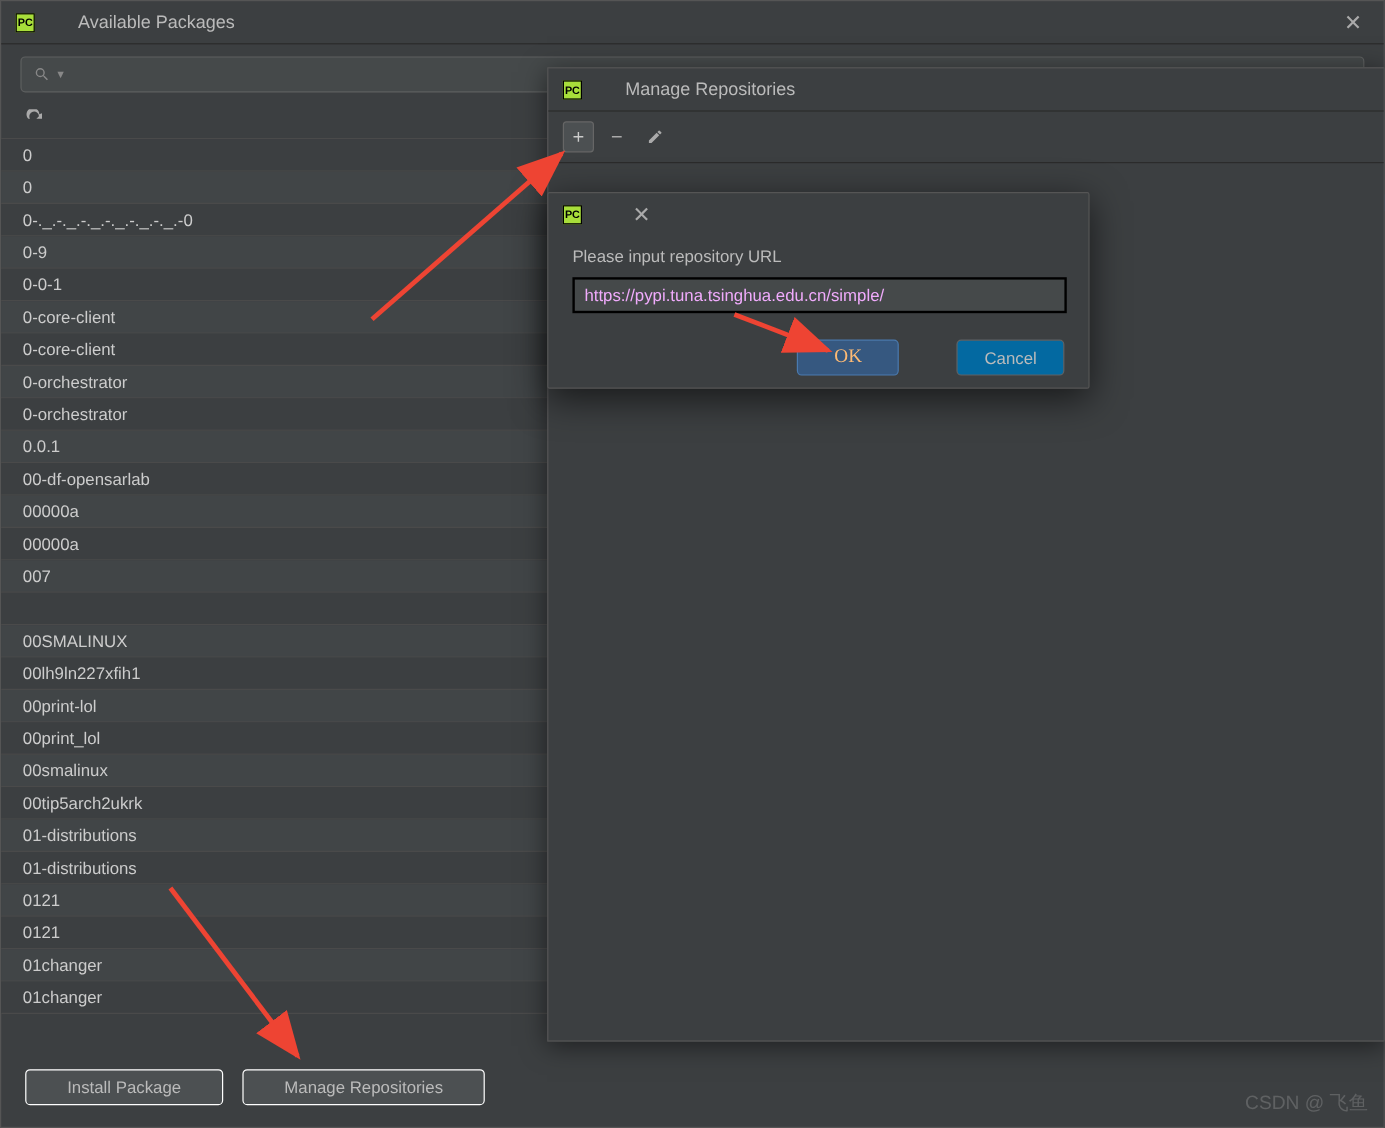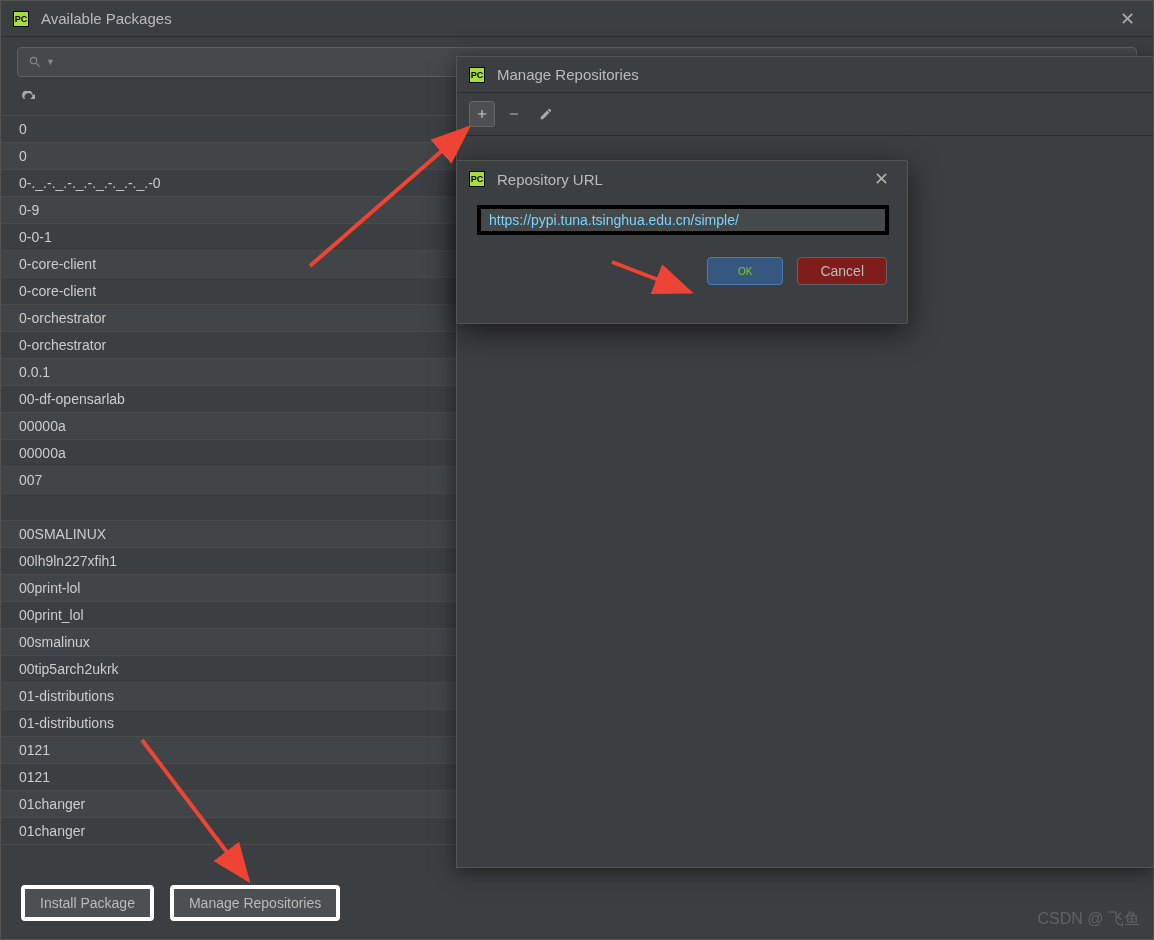--- a/index.html
+++ b/index.html
@@ -1,60 +1,60 @@
 <!DOCTYPE html>
 <html><head>
 <meta charset="utf-8">
 <style>
 * { margin: 0; padding: 0; box-sizing: border-box; font-family: "Segoe UI", Arial, sans-serif; }
 body { background: #3c3f41; color: #bbbbbb; width: 1154px; height: 940px; position: relative; overflow: hidden; }
 
 
 .main-window { position: absolute; top: 0; left: 0; width: 1154px; height: 940px; background: #3c3f41; border: 1px solid #555; }
-.title-bar { height: 36px; display: flex; align-items: center; padding: 0 12px; border-bottom: 1px solid #2b2b2b; }
+.title-bar { height: 36px; display: flex; align-items: center; padding: 0 12px; border-bottom: 1px solid #2b2b2b; gap: 24px; }
 .title-bar .logo { width: 16px; height: 16px; background: #a8de3a; border: 1px solid #000; display: flex; align-items: center; justify-content: center; font-size: 9px; font-weight: bold; color: #000; margin-right: 12px; }
 .title-bar .title { font-size: 15px; color: #bbb; flex: 1; }
 .title-bar .close { color: #aaa; font-size: 18px; cursor: pointer; padding: 0 6px; }
 
 .search-row { padding: 10px 16px 6px; }
 .search-box { background: #45494a; border: 1px solid #5e6060; border-radius: 4px; height: 30px; display: flex; align-items: center; padding: 0 10px; }
 .search-box svg { width: 14px; height: 14px; fill: #888; }
 .dd-arrow { margin-left: 4px; color: #888; font-size: 9px; }
 
 .toolbar { padding: 4px 16px; border-bottom: 1px solid #4a4a4a; }
 .refresh-btn { width: 24px; height: 24px; display: flex; align-items: center; justify-content: center; color: #aaa; }
 
 .pkg-list { }
 .pkg-row { height: 27px; display: flex; align-items: center; padding: 0 18px; border-bottom: 1px solid #4a4a4a; font-size: 14px; }
 .pkg-row:nth-child(odd) { background: #3c3f41; }
 .pkg-row:nth-child(even) { background: #414547; }
 .pkg-name { color: #ccc; }
 .pkg-url { margin-left: auto; color: #888; font-size: 13px; }
 
 .bottom-bar { position: absolute; bottom: 18px; left: 20px; display: flex; gap: 16px; }
-.btn { background: #4c5052; border: 4px solid #ffffff; border-radius: 4px; padding: 6px 15px; color: #bbb; font-size: 14px; cursor: pointer; }
+.btn { background: #4c5052; border: 1px solid #ffffff; border-radius: 4px; padding: 6px 34px; color: #bbb; font-size: 14px; cursor: pointer; }
 
 
 .repo-dialog { position: absolute; top: 56px; left: 456px; width: 698px; height: 812px; background: #3c3f41; border: 1px solid #555; box-shadow: 0 4px 20px rgba(0,0,0,0.5); }
 .repo-toolbar { padding: 8px 12px; display: flex; gap: 6px; border-bottom: 1px solid #2b2b2b; }
 .icon-btn { width: 26px; height: 26px; display: flex; align-items: center; justify-content: center; color: #aaa; border-radius: 3px; cursor: pointer; }
 .icon-btn.highlighted { background: #4c5052; border: 1px solid #666; }
 .repo-list { padding: 4px 12px; }
 .repo-item { padding: 4px 4px; font-size: 15px; color: #ccc; }
 .selected-bar { position: absolute; top: 162px; left: 908px; width: 246px; height: 14px; background: #3973bb; }
 
 
 .url-dialog { position: absolute; top: 160px; left: 456px; width: 452px; height: 164px; background: #3c3f41; border: 1px solid #555; box-shadow: 0 8px 30px rgba(0,0,0,0.6); border-radius: 2px; }
 .url-dialog .title-bar { border-bottom: none; }
 .url-body { padding: 8px 20px; }
 .url-label { font-size: 14px; color: #bbb; margin-bottom: 10px; }
-.url-input { width: 412px; height: 30px; background: #45494a; border: 4px solid #000000; color: #7dd3fc; font-size: 14px; padding: 0 8px; }
+.url-input { width: 412px; height: 30px; background: #45494a; border: 2px solid #000000; color: #f0abfc; font-size: 14px; padding: 0 8px; }
 .url-buttons { display: flex; justify-content: flex-end; gap: 14px; padding: 14px 20px; }
-.ok-btn { background: #365880; border: 1px solid #4a7aaf; color: #84cc16; padding: 5px 30px; border-radius: 4px; font-size: 10px; cursor: pointer; }
-.cancel-btn { background: #7f1d1d; border: 1px solid #5e6366; color: #bbb; padding: 5px 22px; border-radius: 4px; font-size: 14px; cursor: pointer; }
+.ok-btn { background: #365880; border: 1px solid #4a7aaf; color: #fdba74; padding: 5px 30px; border-radius: 4px; font-size: 16px; cursor: pointer; font-family: Liberation Serif, serif; }
+.cancel-btn { background: #0369a1; border: 1px solid #5e6366; color: #bbb; padding: 5px 22px; border-radius: 4px; font-size: 14px; cursor: pointer; margin-left: 34px; }
 
 
 .arrow { position: absolute; pointer-events: none; }
 
 .watermark { position: absolute; bottom: 10px; right: 14px; color: rgba(200,200,200,0.25); font-size: 16px; }
 </style>
 </head>
 <body>
 
 <div class="main-window">
@@ -219,24 +219,24 @@
       <svg width="14" height="14" viewBox="0 0 24 24" fill="#aaa">
           <path d="M3 17.25V21h3.75L17.81 9.94l-3.75-3.75L3 17.25zM20.71 7.04a1 1 0 000-1.41l-2.34-2.34a1 1 0 00-1.41 0l-1.83 1.83 3.75 3.75 1.83-1.83z"></path>
         </svg>
     </div>
   </div>
 </div>
 
 <div class="url-dialog">
   <div class="title-bar">
     <div class="logo">PC</div>
-    <div class="title">Repository URL</div>
     <div class="close">✕</div>
   </div>
   <div class="url-body">
+    <div class="url-label">Please input repository URL</div>
     <input class="url-input" value="https://pypi.tuna.tsinghua.edu.cn/simple/" style="">
   </div>
   <div class="url-buttons">
     <button class="ok-btn">OK</button>
     <button class="cancel-btn">Cancel</button>
   </div>
 </div>
 
 <svg class="arrow" style="top:0;left:0;width:1154px;height:940px;">
   <defs>

